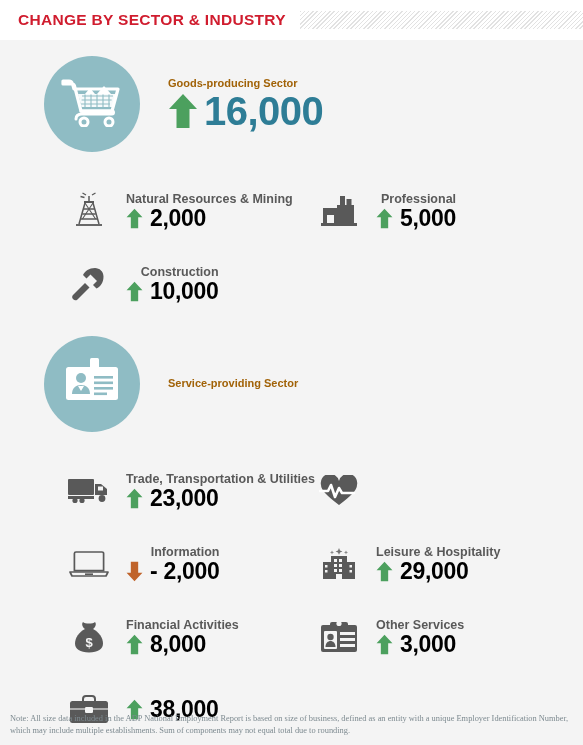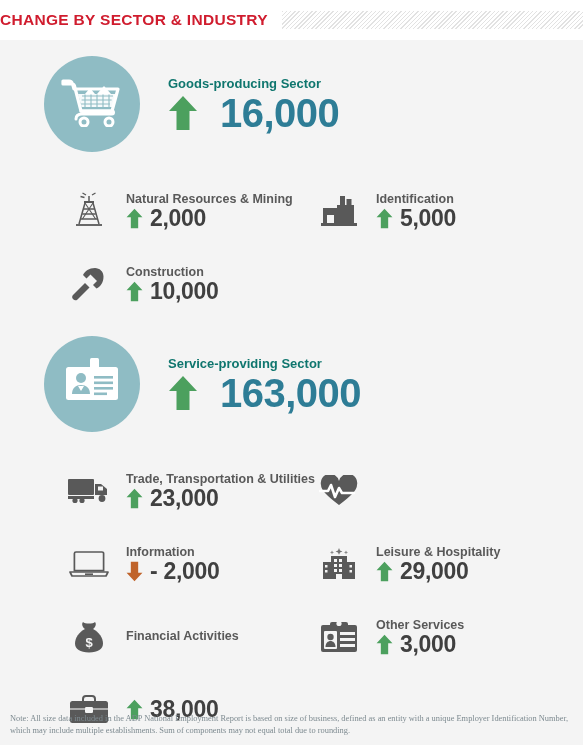--- a/index.html
+++ b/index.html
@@ -14,20 +14,21 @@
     overflow: hidden;
     position: relative;
   }
 
   
   .header {
     height: 40px;
     background: #ffffff;
     display: flex;
     align-items: center;
+    padding-left: 18px;
     box-sizing: border-box;
   }
   .header-title {
     color: #d01c2e;
     font-size: 15.5px;
     font-weight: bold;
     letter-spacing: 0.3px;
     white-space: nowrap;
   }
   .header-stripes {
@@ -61,30 +62,30 @@
     background: #8fbcc4;
     display: flex;
     align-items: center;
     justify-content: center;
     flex: 0 0 auto;
   }
   .sector-text {
     margin-left: 28px;
   }
   .sector-label {
-    color: #0f766e;
-    font-size: 13px;
+    color: #a16207;
+    font-size: 11px;
     font-weight: bold;
     margin-bottom: 2px;
     white-space: nowrap;
   }
   .sector-value-row {
     display: flex;
     align-items: center;
-    gap: 22px;
+    gap: 6px;
   }
   .sector-value {
     color: #2e7d96;
     font-size: 40px;
     font-weight: bold;
     letter-spacing: -0.5px;
     line-height: 1;
   }
 
   
@@ -106,35 +107,36 @@
   .industry-icon {
     width: 46px;
     height: 42px;
     display: flex;
     align-items: center;
     justify-content: center;
     flex: 0 0 auto;
   }
   .industry-text {
     margin-left: 14px;
+    text-align: right;
   }
   .industry-label {
     color: #595959;
     font-size: 12.5px;
     font-weight: bold;
     margin-bottom: 1px;
     white-space: nowrap;
   }
   .industry-value-row {
     display: flex;
     align-items: center;
     gap: 7px;
   }
   .industry-value {
-    color: #404040;
+    color: #000000;
     font-size: 23px;
     font-weight: bold;
     letter-spacing: -0.3px;
     line-height: 1;
   }
 
   
   .arrow {
     display: inline-block;
     flex: 0 0 auto;
@@ -232,21 +234,21 @@
         <svg width="38" height="32" viewBox="0 0 38 32" fill="#595959">
           <rect x="20" y="1" width="5" height="17"></rect>
           <rect x="26.5" y="4" width="5" height="14"></rect>
           <path d="M3 13 h14 v16 H3 z"></path>
           <path d="M17 10 h17 v19 H17 z"></path>
           <rect x="7" y="20" width="7" height="9" fill="#f4f4f4"></rect>
           <rect x="1" y="28" width="36" height="3"></rect>
         </svg>
       </div>
       <div class="industry-text">
-        <div class="industry-label">Identification</div>
+        <div class="industry-label">Professional</div>
         <div class="industry-value-row">
           <span class="arrow">
             <svg width="17" height="21" viewBox="0 0 30 36">
                 <path d="M15 1 L29 16 H21.5 V35 H8.5 V16 H1 Z" fill="#4ca05e"></path>
               </svg>
           </span>
           <span class="industry-value">5,000</span>
         </div>
       </div>
     </div>
@@ -289,28 +291,20 @@
             <rect x="31" y="20" width="19" height="2.6"></rect>
             <rect x="31" y="25.5" width="19" height="2.6"></rect>
             <rect x="31" y="31" width="19" height="2.6"></rect>
             <rect x="31" y="36.5" width="13" height="2.6"></rect>
           </g>
         </svg>
       </span>
     </div>
     <div class="sector-text">
       <div class="sector-label">Service-providing Sector</div>
-      <div class="sector-value-row">
-        <span class="arrow">
-          <svg width="30" height="36" viewBox="0 0 30 36">
-              <path d="M15 1 L29 16 H21.5 V35 H8.5 V16 H1 Z" fill="#4ca05e"></path>
-            </svg>
-        </span>
-        <span class="sector-value">163,000</span>
-      </div>
     </div>
   </div>
 
   <div class="spacer-mid"></div>
 
   <div class="industry-grid">
 
     <div class="industry col-left">
       <div class="industry-icon">
         <svg width="44" height="30" viewBox="0 0 44 30" fill="#595959">
@@ -406,20 +400,28 @@
     <div class="industry col-left">
       <div class="industry-icon">
         <svg width="34" height="34" viewBox="0 0 34 34">
           <path d="M11 2 c2 2 10 2 12 0 1.5 1.5 1 5 -2 7 h-8 c-3 -2 -3.5 -5.5 -2 -7 z" fill="#595959"></path>
           <path d="M13 9 h8 c6 3 10 9 10 14.5 0 5.5 -5 9 -14 9 s-14 -3.5 -14 -9 C3 18 7 12 13 9 z" fill="#595959"></path>
           <text x="17" y="27" font-family="Liberation Sans, sans-serif" font-size="13" font-weight="bold" fill="#f4f4f4" text-anchor="middle">$</text>
         </svg>
       </div>
       <div class="industry-text">
         <div class="industry-label">Financial Activities</div>
+        <div class="industry-value-row">
+          <span class="arrow">
+            <svg width="17" height="21" viewBox="0 0 30 36">
+                <path d="M15 1 L29 16 H21.5 V35 H8.5 V16 H1 Z" fill="#4ca05e"></path>
+              </svg>
+          </span>
+          <span class="industry-value">8,000</span>
+        </div>
       </div>
     </div>
 
     <div class="industry col-right">
       <div class="industry-icon">
         <svg width="40" height="34" viewBox="0 0 40 34">
           <rect x="2" y="5" width="36" height="27" rx="2" fill="#595959"></rect>
           <path d="M13 2 h14 a2 2 0 0 1 2 2 v3 H11 V4 a2 2 0 0 1 2 -2 z" fill="#595959"></path>
           <circle cx="20" cy="3.5" r="2.6" fill="#f4f4f4"></circle>
           <rect x="5" y="11" width="13" height="18" rx="1" fill="#f4f4f4"></rect>

